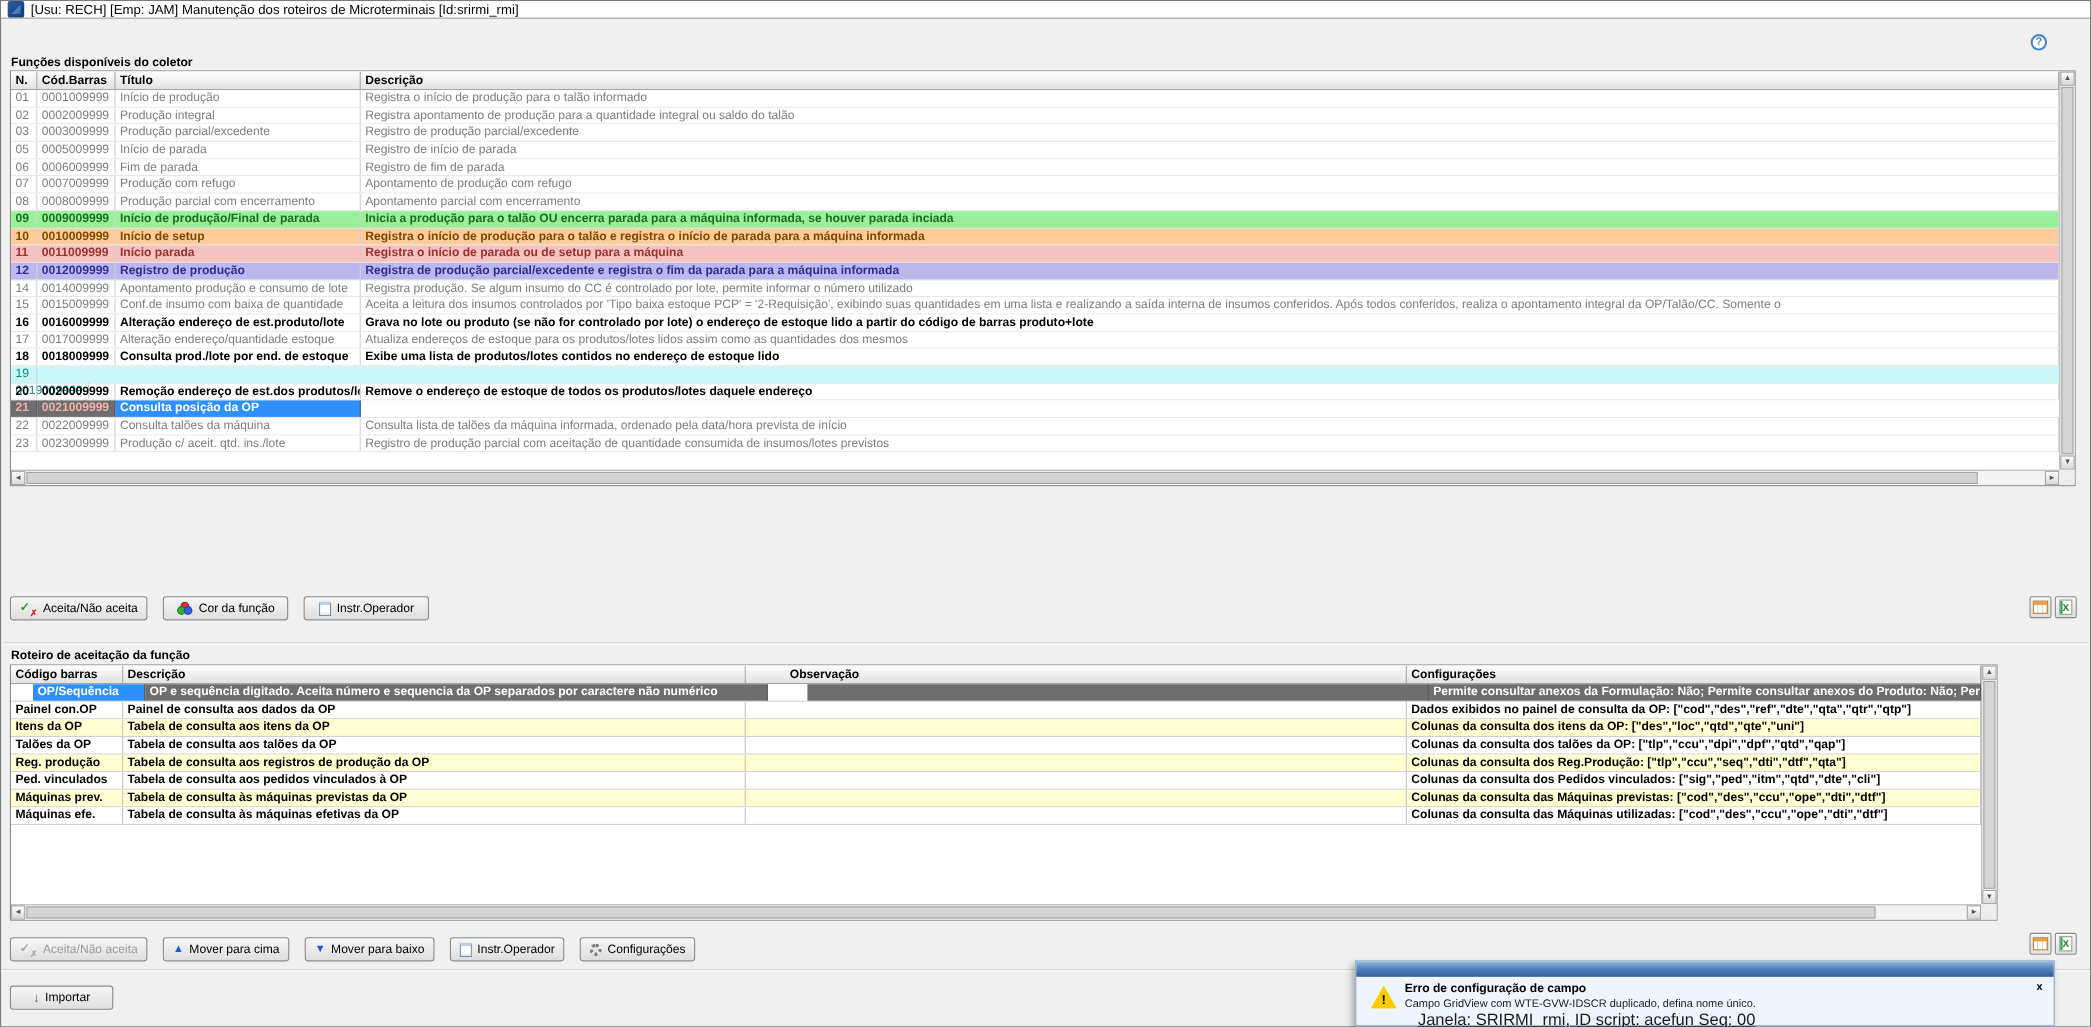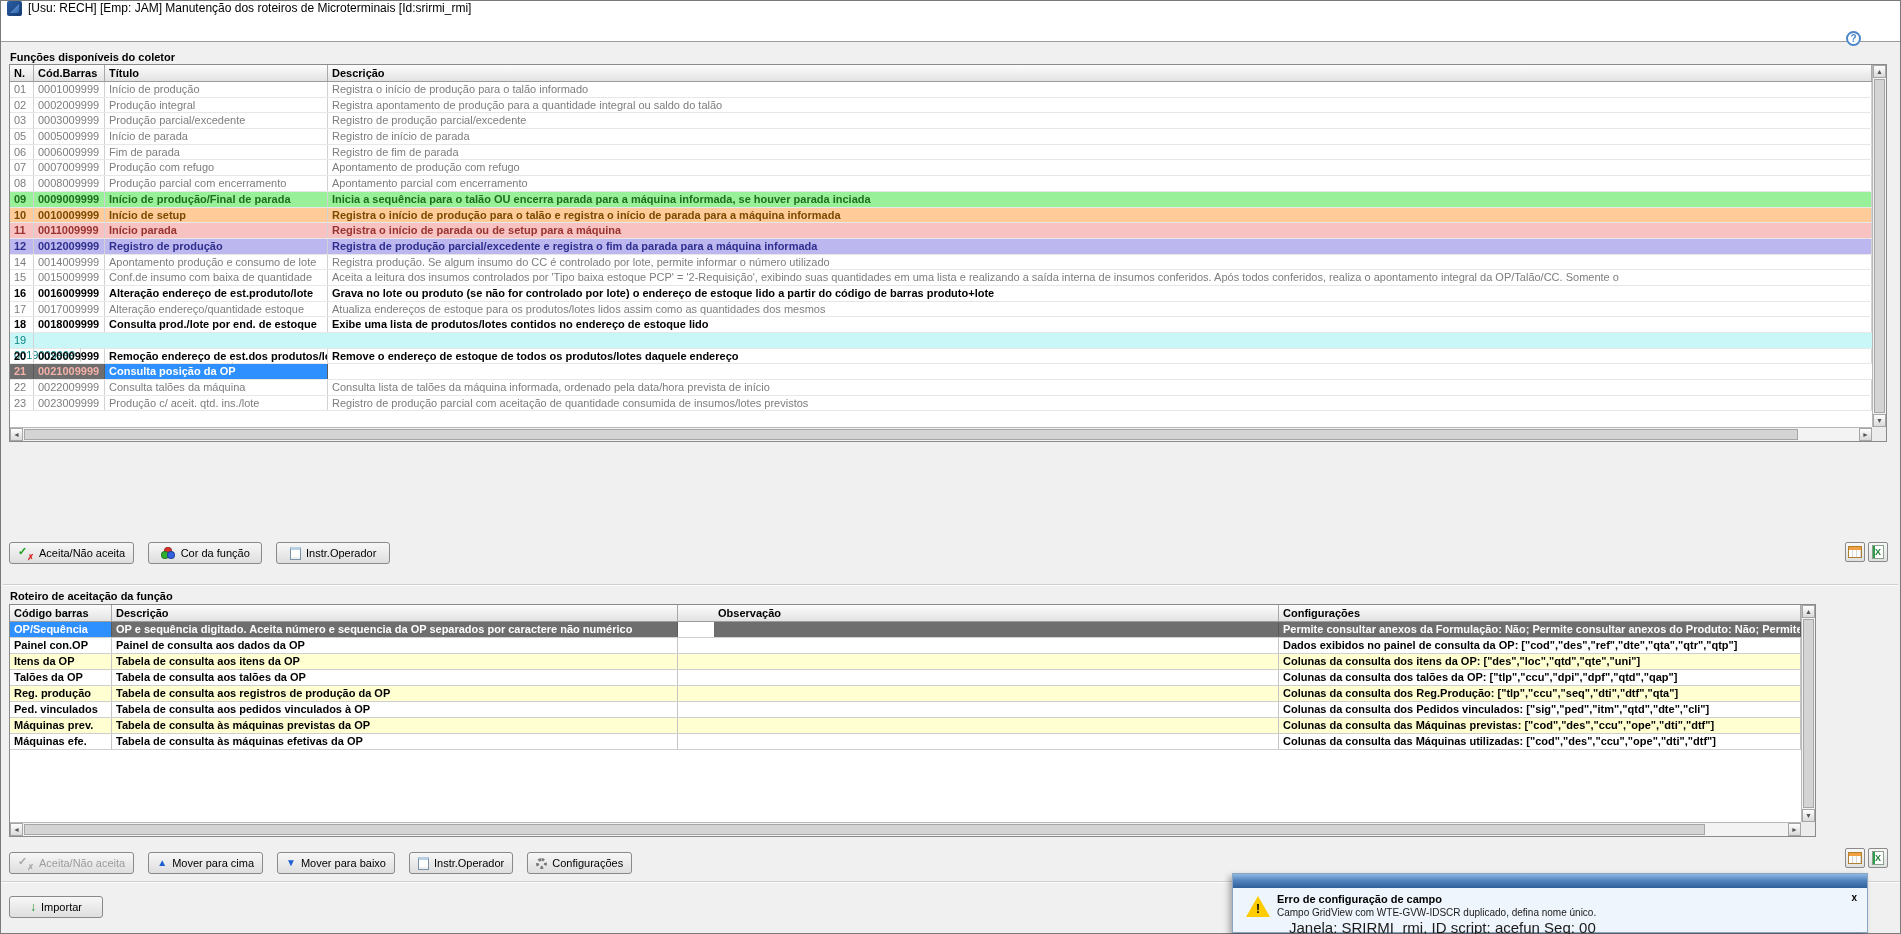--- a/index.html
+++ b/index.html
@@ -2,22 +2,22 @@
 <html style="--row-green-bg: #98f098; --row-green-fg: #1e6e1e; --row-orange-bg: #ffcc99; --row-orange-fg: #7a4a00; --row-pink-bg: #f8c2c2; --row-pink-fg: #99332e; --row-purple-bg: #bcb7ee; --row-purple-fg: #2f2f8f; --row-cyan-bg: #c9f6f6; --row-cyan-fg: #0b8585; --row-yellow-bg: #ffffd2; --sel-bg: #6e6e6e; --sel-fg: #f5b0a8; --sel-hl: #2e90ff;"><head>
 <meta charset="utf-8">
 <style>
   * { box-sizing: border-box; margin: 0; padding: 0; }
   html,body { width:1901px; height:934px; overflow:hidden; }
   body { font-family:"Liberation Sans", sans-serif; font-size:11px; background:#f0f0f0; position:relative; }
 
   .window { position:absolute; inset:0; border:1px solid #7a7a7a; background:#f0f0f0; }
 
   
-  .titlebar { position:absolute; left:0; top:0; right:0; height:41px; background:#ffffff;
-              border-bottom:1px solid #9c9c9c; display:flex; align-items:flex-start; padding-left:6px; gap:6px; }
+  .titlebar { position:absolute; left:0; top:0; right:0; height:16px; background:#ffffff;
+              border-bottom:1px solid #9c9c9c; display:flex; align-items:center; padding-left:6px; gap:6px; }
   .appicon { width:15px; height:15px; border-radius:2px; background:linear-gradient(135deg,#2b5fa8,#153a6e); position:relative; flex:0 0 auto;}
   .appicon::after { content:""; position:absolute; left:3px; top:3px; width:9px; height:9px;
               background:linear-gradient(135deg,#7fb2e8,#2b5fa8); clip-path:polygon(0 100%,100% 0,100% 100%); }
   .wtitle { font-size:12px; color:#000; white-space:nowrap; }
 
   .help { position:absolute; left:1845px; top:30px; width:15px; height:15px; border-radius:50%;
           border:2px solid #4a86c8; color:#4a86c8; font-weight:bold; font-size:10px; line-height:11px; text-align:center; background:#fff; }
 
   .sec-label { position:absolute; font-weight:bold; color:#000; white-space:nowrap; }
   #label1 { left:9px; top:50px; }
@@ -56,21 +56,21 @@
   .frow.purple { background:var(--row-purple-bg); color:var(--row-purple-fg); font-weight:bold; }
   .frow.cyan   { background:var(--row-cyan-bg);   color:var(--row-cyan-fg);flex-direction:column; }
   .frow.selected { font-weight:bold; }
   .frow.selected .cell { background:var(--sel-bg); color:var(--sel-fg); border-right-color:#5a5a5a; }
   .frow.selected .c-title { background:var(--sel-hl); color:#fff; }
 
   .brow { display:flex; height:16px; border-bottom:1px solid #cfcfcf; background:#fff; color:#000; font-weight:bold; }
   .brow .cell { line-height:15px; border-right:1px solid #c4c4c4; }
   .brow.yellow { background:var(--row-yellow-bg); }
   .brow.selected .cell { background:var(--sel-bg); color:#fff; border-right-color:#5a5a5a; }
-  .brow.selected .c-code { background:var(--sel-hl); color:#fff; }
+  .brow.selected .c-code { background:var(--sel-hl); color:#fff;margin-left:20px; }
 
   
   .vscroll { position:absolute; right:0; top:0; width:14px; bottom:14px; background:#f3f3f3; border-left:1px solid #b8b8b8; }
   .hscroll { position:absolute; left:0; right:14px; bottom:0; height:14px; background:#f3f3f3; border-top:1px solid #b8b8b8; }
   .corner  { position:absolute; right:0; bottom:0; width:14px; height:14px; background:#ececec; }
   .sbtn { position:absolute; width:13px; height:13px; background:linear-gradient(#fefefe,#d9d9d9);
           border:1px solid #a6a6a6; color:#555; font-size:7px; line-height:11px; text-align:center; }
   .vscroll .up   { top:0; left:0; }
   .vscroll .down { bottom:0; left:0; }
   .hscroll .left  { left:0; top:0; }
@@ -195,21 +195,21 @@
           <div class="frow normal">
             <div class="cell c-n col-n">08</div>
             <div class="cell c-code col-code">0008009999</div>
             <div class="cell c-title col-title">Produção parcial com encerramento</div>
             <div class="cell c-desc col-desc">Apontamento parcial com encerramento</div>
           </div>
           <div class="frow green">
             <div class="cell c-n col-n">09</div>
             <div class="cell c-code col-code">0009009999</div>
             <div class="cell c-title col-title">Início de produção/Final de parada</div>
-            <div class="cell c-desc col-desc">Inicia a sequência para o talão OU encerra parada para a máquina informada, se houver parada inciada</div>
+            <div class="cell c-desc col-desc">Inicia a produção para o talão OU encerra parada para a máquina informada, se houver parada inciada</div>
           </div>
           <div class="frow orange">
             <div class="cell c-n col-n">10</div>
             <div class="cell c-code col-code">0010009999</div>
             <div class="cell c-title col-title">Início de setup</div>
             <div class="cell c-desc col-desc">Registra o início de produção para o talão e registra o início de parada para a máquina informada</div>
           </div>
           <div class="frow pink">
             <div class="cell c-n col-n">11</div>
             <div class="cell c-code col-code">0011009999</div>

